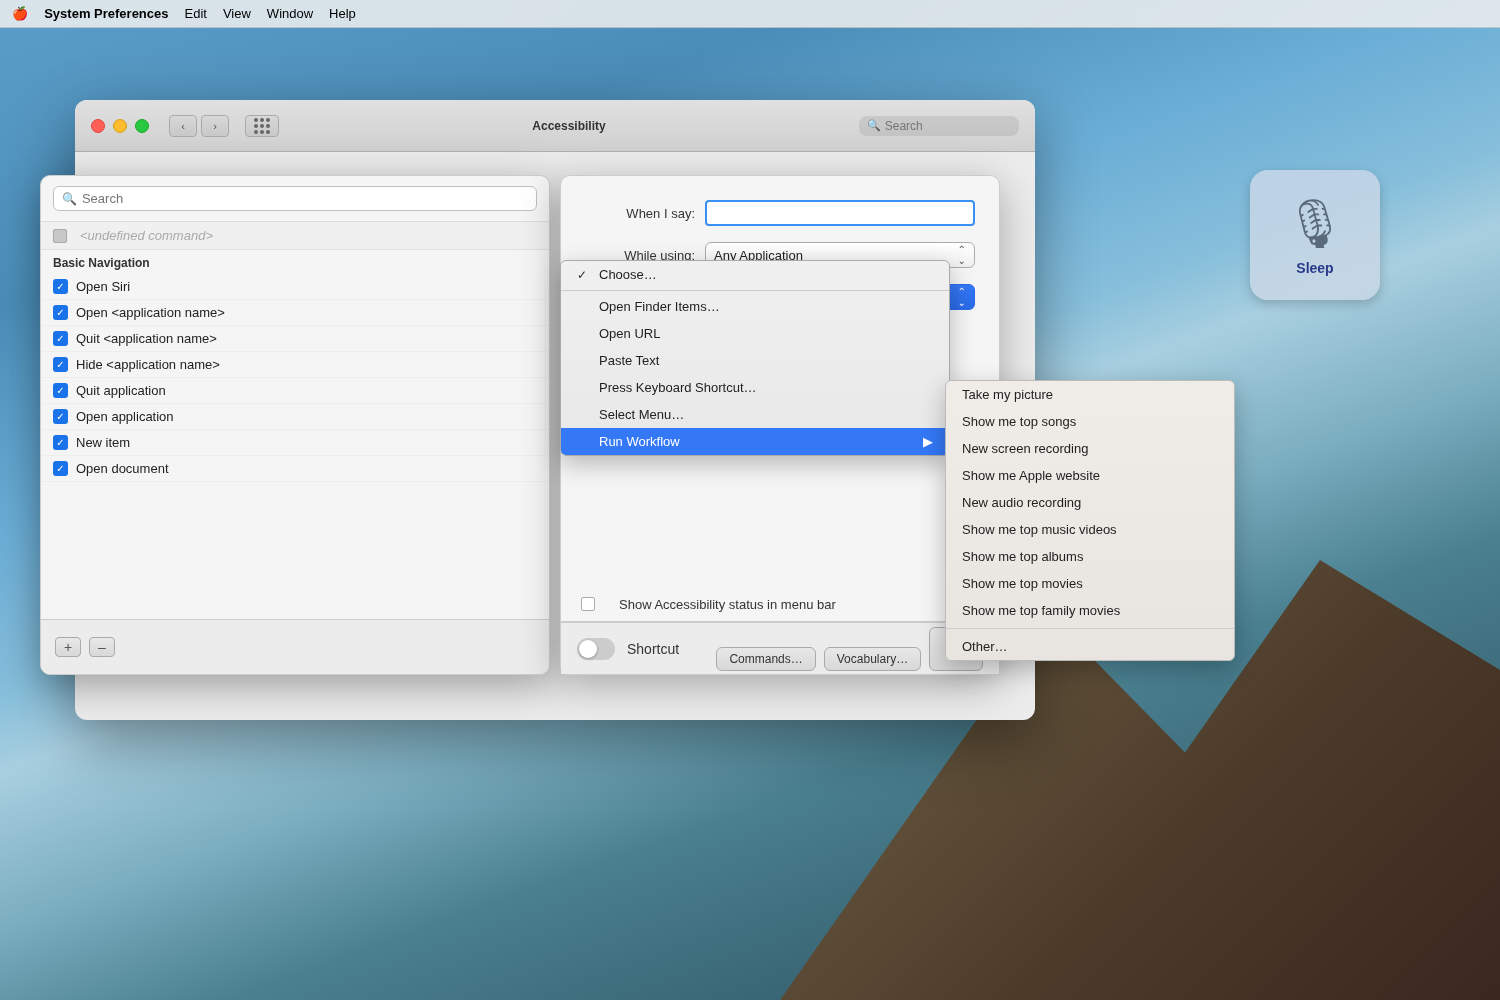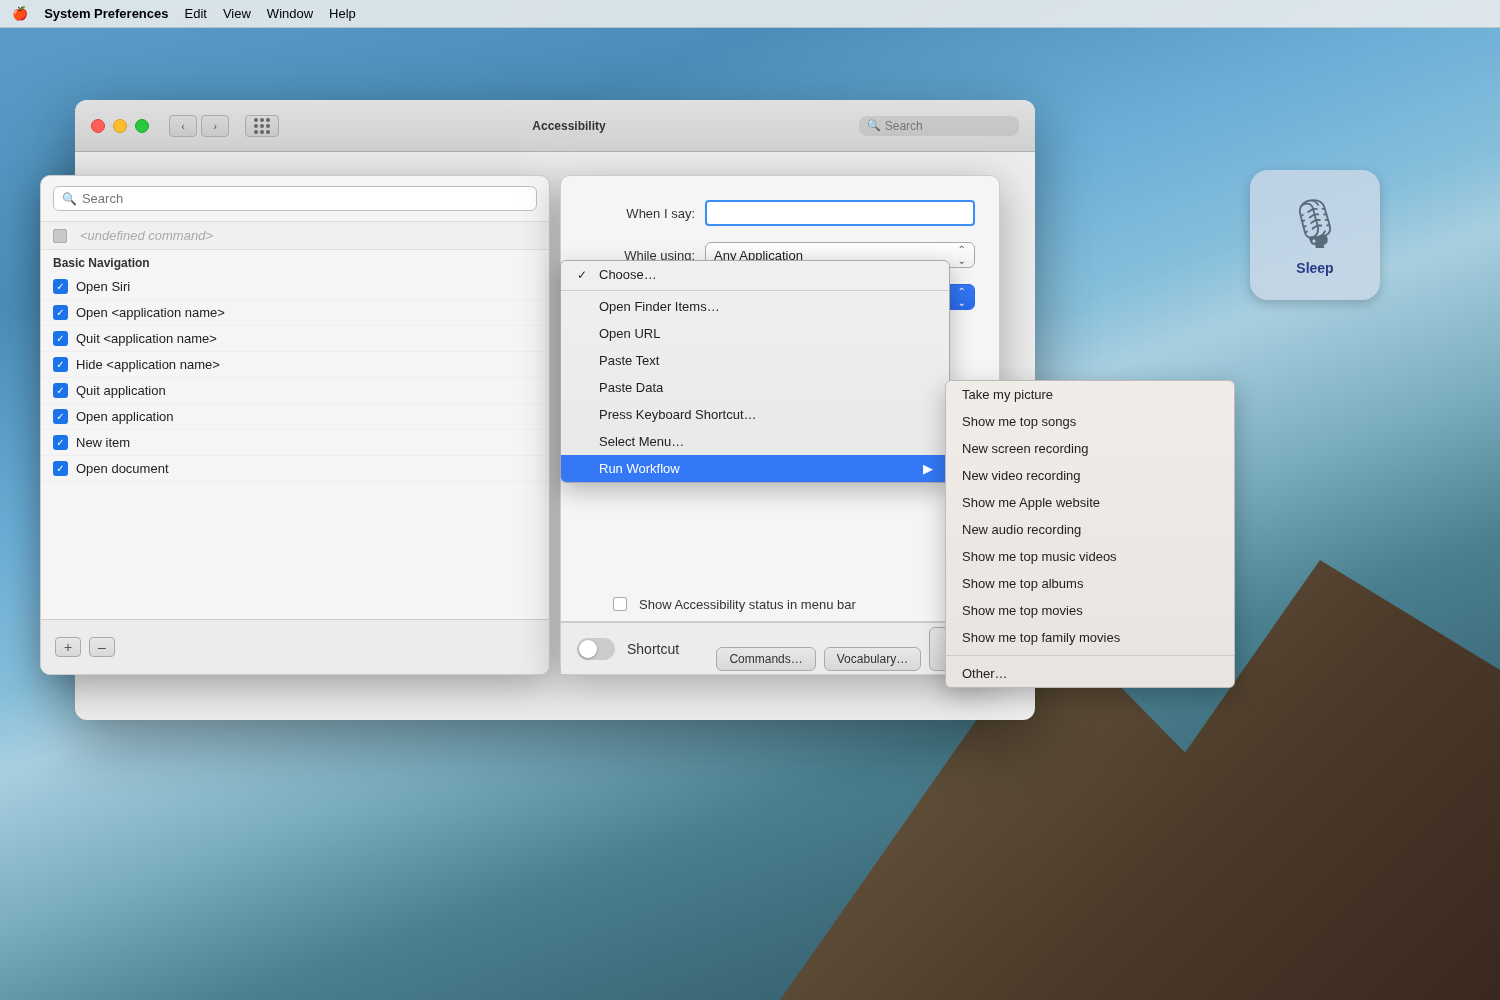--- a/index.html
+++ b/index.html
@@ -636,21 +636,21 @@
   <div class="form-row">
     <span class="form-label">Perform</span>
     <div class="dropdown-field" style="background: linear-gradient(to bottom, #3478f6, #2a6ae8); color: white; border-color: #2a6ae8;">
       <span>Run Workflow</span>
       <span class="dropdown-arrows" style="color:white;">⌃<br>⌄</span>
     </div>
   </div>
 
   <div style="position:absolute; bottom:0; left:0; right:0;">
 
-    <div style="padding: 8px 20px; display:flex; align-items:center; gap:12px;margin-left:32px;">
+    <div style="padding: 8px 20px; display:flex; align-items:center; gap:24px;">
       <div class="checkbox-sm"></div>
       <span class="show-acc-label">Show Accessibility status in menu bar</span>
       <div class="question-badge">?</div>
     </div>
     <div style="height:1px; background:#ccc; margin: 0 0;"></div>
 
     <div style="height:52px; background:#ececec; display:flex; align-items:center; justify-content:space-between; padding: 0 16px; border-top: 1px solid #ccc;">
       <div class="shortcut-toggle-area">
         <div class="toggle-switch">
           <div class="toggle-knob"></div>
@@ -679,24 +679,20 @@
   <div class="dropdown-item">
     <span class="check"> </span>
     <span>Open URL</span>
   </div>
   <div class="dropdown-item">
     <span class="check"> </span>
     <span>Paste Text</span>
   </div>
   <div class="dropdown-item">
     <span class="check"> </span>
-    <span>Paste Data</span>
-  </div>
-  <div class="dropdown-item">
-    <span class="check"> </span>
     <span>Press Keyboard Shortcut…</span>
   </div>
   <div class="dropdown-item">
     <span class="check"> </span>
     <span>Select Menu…</span>
   </div>
   <div class="dropdown-item selected has-submenu">
     <div style="display:flex;align-items:center;gap:6px;">
       <span class="check"> </span>
       <span>Run Workflow</span>
@@ -709,23 +705,20 @@
   <div class="submenu-item">
     <span>Take my picture</span>
   </div>
   <div class="submenu-item">
     <span>Show me top songs</span>
   </div>
   <div class="submenu-item">
     <span>New screen recording</span>
   </div>
   <div class="submenu-item">
-    <span>New video recording</span>
-  </div>
-  <div class="submenu-item">
     <span>Show me Apple website</span>
   </div>
   <div class="submenu-item">
     <span>New audio recording</span>
   </div>
   <div class="submenu-item">
     <span>Show me top music videos</span>
   </div>
   <div class="submenu-item">
     <span>Show me top albums</span>

